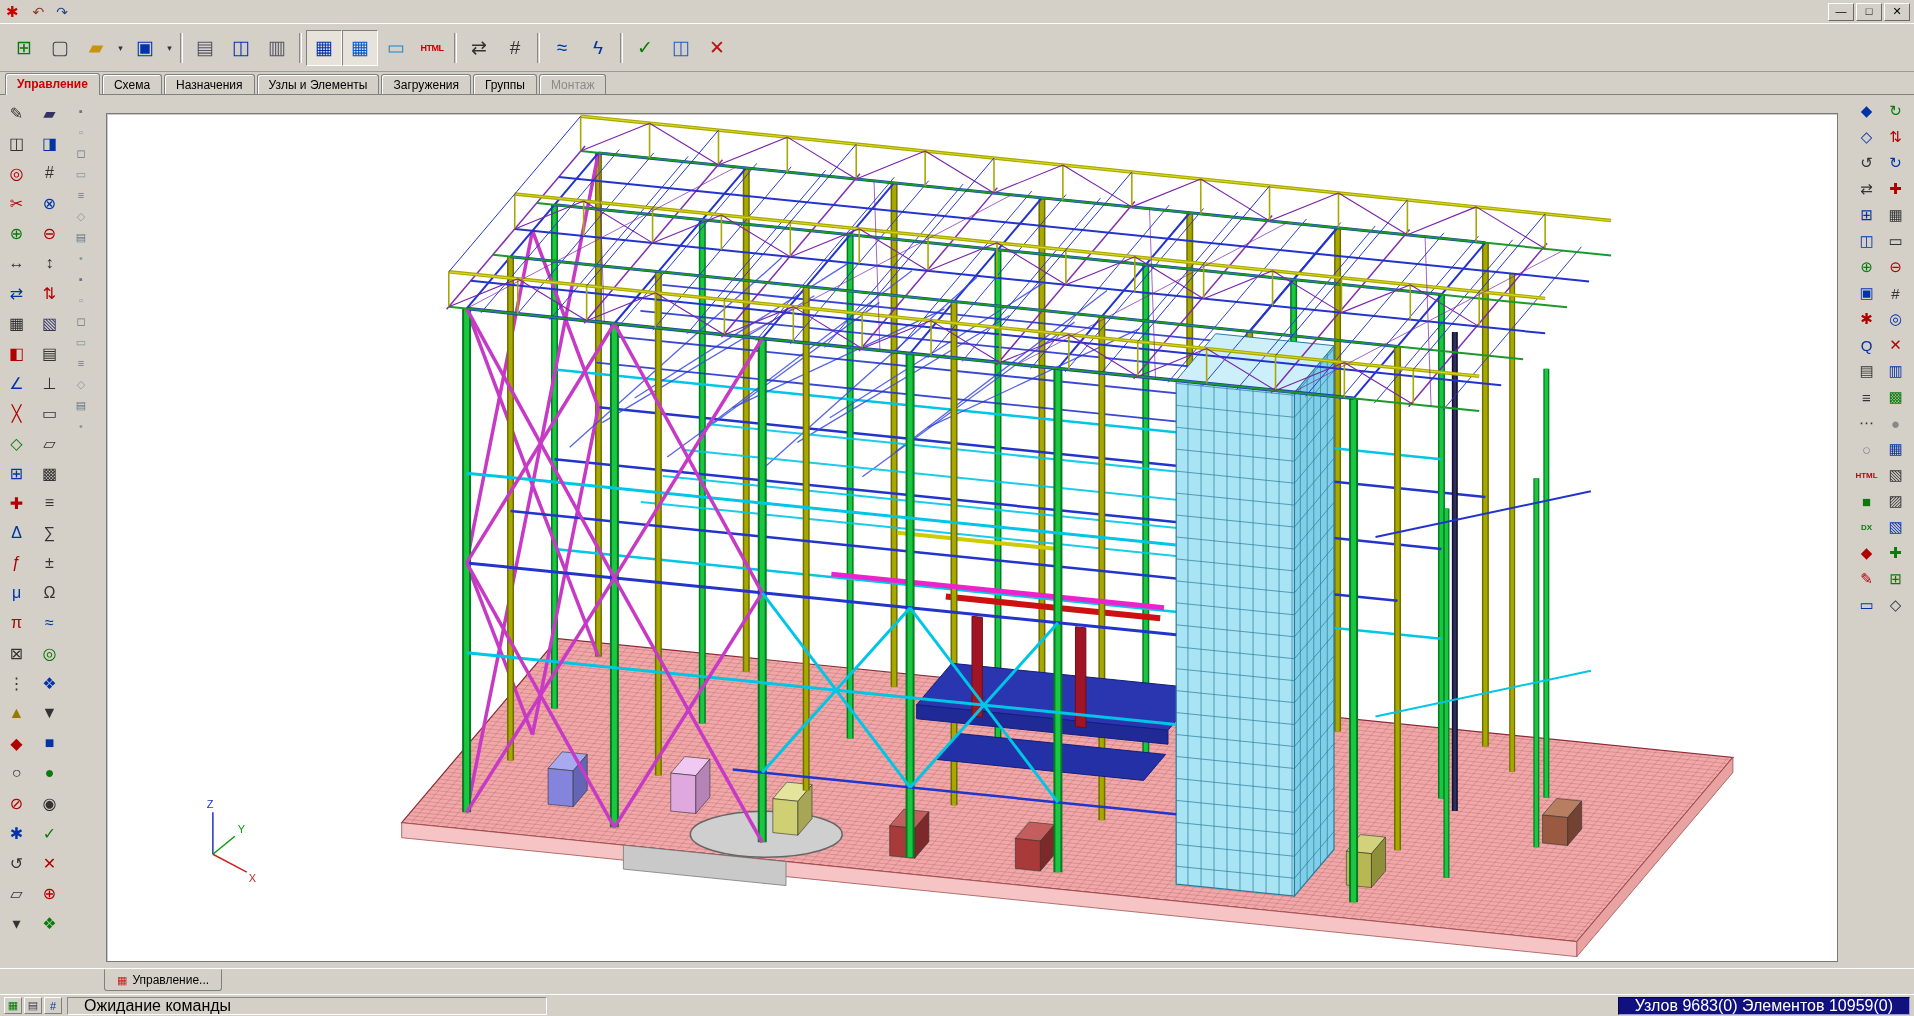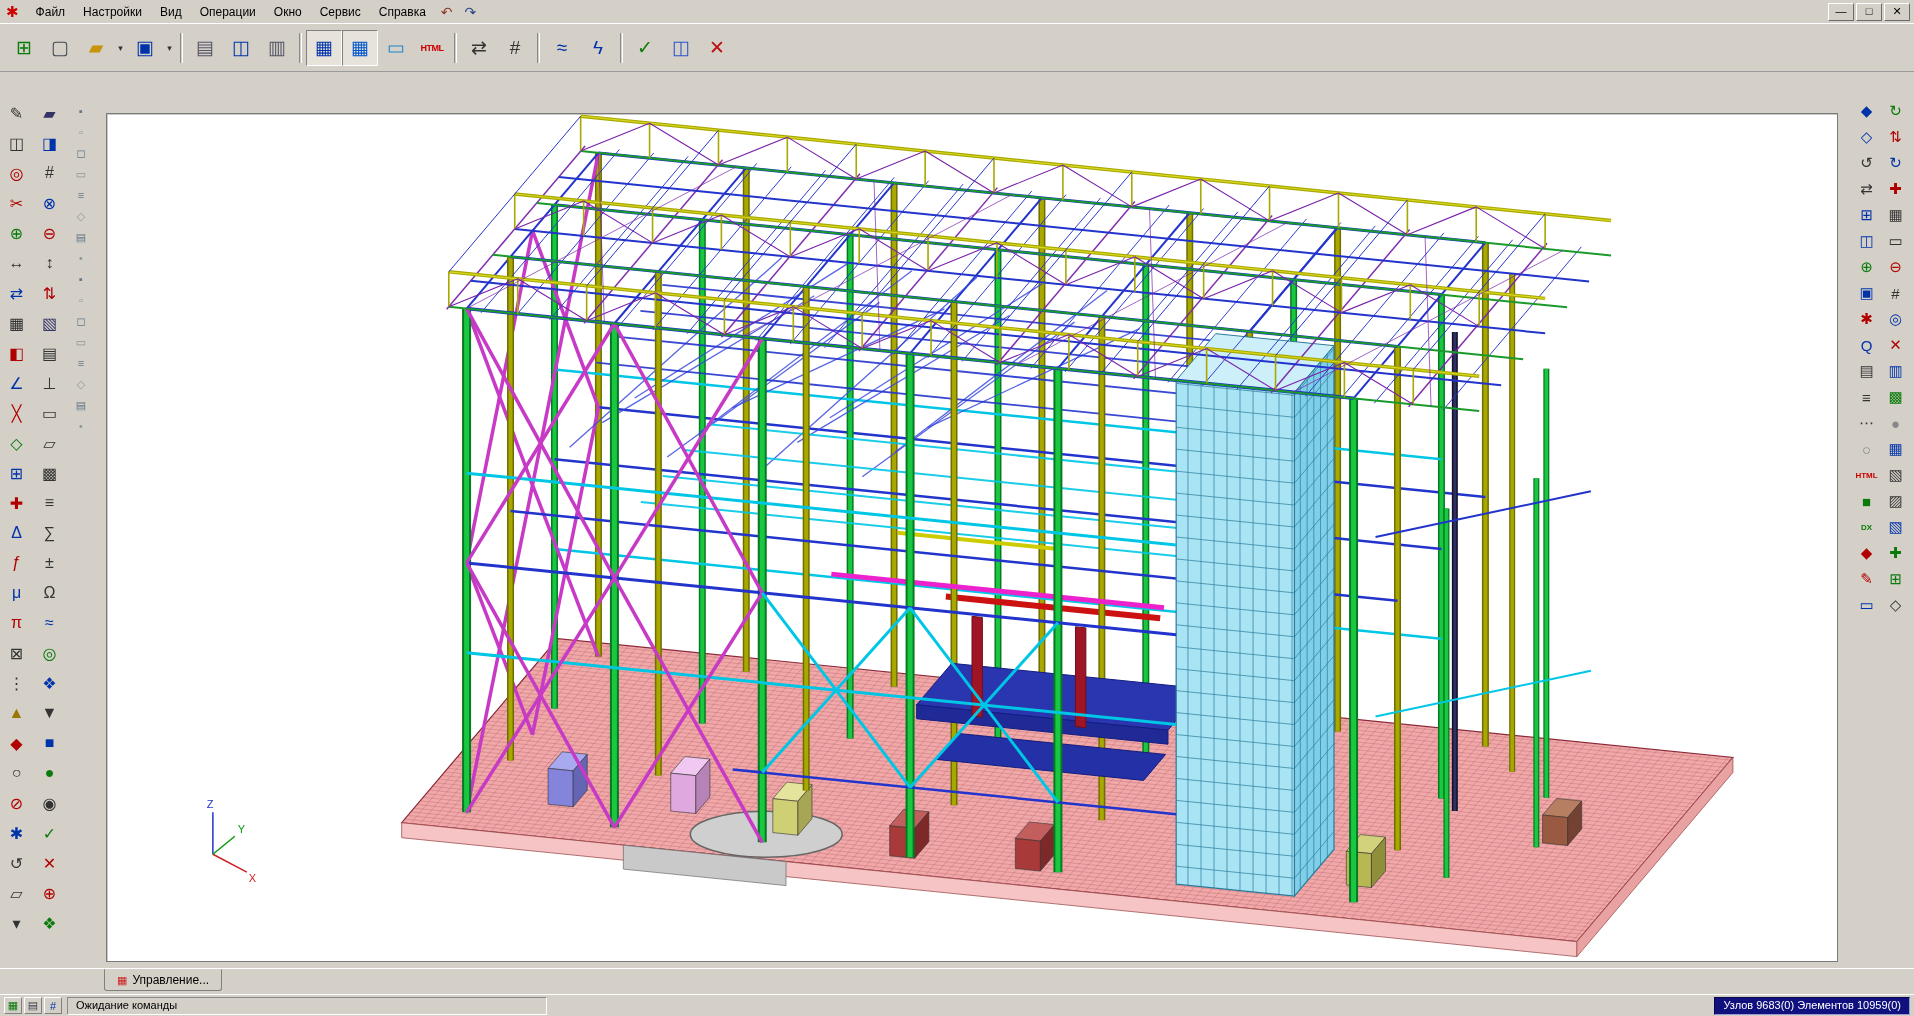--- a/index.html
+++ b/index.html
@@ -37,40 +37,31 @@
   .rightpanel{width:62px;display:flex;flex-wrap:wrap;align-content:flex-start;padding-top:3px;background:#d4d0c8}
   .rtbtn{width:29px;height:26px;display:flex;align-items:center;justify-content:center;font-size:15px;border:1px solid transparent;cursor:default}
   .rtbtn.txticon{font-size:8px;font-weight:bold}
   
   .bottomtabs{position:absolute;left:0;right:0;bottom:22px;height:26px;background:#d4d0c8;border-top:1px solid #ffffff;display:flex;align-items:flex-start;padding-left:104px}
   .btab{display:flex;gap:5px;align-items:center;border:1px solid #808080;border-top:1px solid #d4d0c8;border-radius:0 0 3px 3px;padding:3px 12px;background:#d4d0c8;cursor:default}
   .btab .bicon{color:#cc2222;font-size:11px}
   
   .statusbar{position:absolute;left:0;right:0;bottom:0;height:22px;display:flex;align-items:center;gap:5px;padding:1px 4px;background:#d4d0c8;border-top:1px solid #ffffff}
   .sicon{width:18px;height:17px;display:flex;align-items:center;justify-content:center;font-size:11px;border:1px solid;border-color:#fff #808080 #808080 #fff;cursor:default}
-  .spanel{border:1px solid;border-color:#8a8a8a #fff #fff #8a8a8a;height:18px;line-height:15px;padding:0 8px;font-size:11px}
+  .spanel{border:1px solid;border-color:#8a8a8a #fff #fff #8a8a8a;height:18px;line-height:15px;padding:0 16px;font-size:16px}
   .status-msg{width:480px}
   .status-counts{margin-left:auto;background:#10107e;color:#ffffff;border-color:#06064a #9a9ad0 #9a9ad0 #06064a}
 </style>
 </head>
 <body>
 
 <div class="app">
 
   <div class="menubar">
     <span class="appicon">✱</span>
-    <nav id="menus" style="display:flex">
-        <span class="menu-item">Файл</span>
-        <span class="menu-item">Настройки</span>
-        <span class="menu-item">Вид</span>
-        <span class="menu-item">Операции</span>
-        <span class="menu-item">Окно</span>
-        <span class="menu-item">Сервис</span>
-        <span class="menu-item">Справка</span>
-      </nav>
     <span class="menu-glyph" style="color:#883322">↶</span>
     <span class="menu-glyph" style="color:#224488">↷</span>
     <div class="wincontrols" id="wincontrols">
         <div class="winbtn">—</div>
         <div class="winbtn">□</div>
         <div class="winbtn">✕</div>
       </div>
   </div>
 
   <div class="toolbar" id="toolbar">
@@ -94,20 +85,29 @@
       <div class="tbtn" style="color: rgb(51, 51, 51);">#</div>
       <div class="tsep"></div>
       <div class="tbtn" style="color: rgb(0, 51, 170);">≈</div>
       <div class="tbtn" style="color: rgb(0, 51, 170);">ϟ</div>
       <div class="tsep"></div>
       <div class="tbtn" style="color: rgb(10, 122, 10);">✓</div>
       <div class="tbtn" style="color: rgb(42, 85, 204);">◫</div>
       <div class="tbtn" style="color: rgb(187, 17, 17);">✕</div>
     </div>
 
+  <div class="tabbar" id="tabbar">
+      <div class="tab active">Управление</div>
+      <div class="tab">Схема</div>
+      <div class="tab">Назначения</div>
+      <div class="tab">Узлы и Элементы</div>
+      <div class="tab">Загружения</div>
+      <div class="tab">Группы</div>
+      <div class="tab disabled">Монтаж</div>
+    </div>
 
   <div class="main">
     <div class="leftpanel">
       <div class="tools2" id="lefttools">
           <div class="ltbtn" style="color: rgb(51, 51, 51);">✎</div>
           <div class="ltbtn" style="color: rgb(51, 51, 102);">▰</div>
           <div class="ltbtn" style="color: rgb(51, 51, 51);">◫</div>
           <div class="ltbtn" style="color: rgb(0, 51, 170);">◨</div>
           <div class="ltbtn" style="color: rgb(176, 0, 0);">◎</div>
           <div class="ltbtn" style="color: rgb(51, 51, 51);">#</div>

